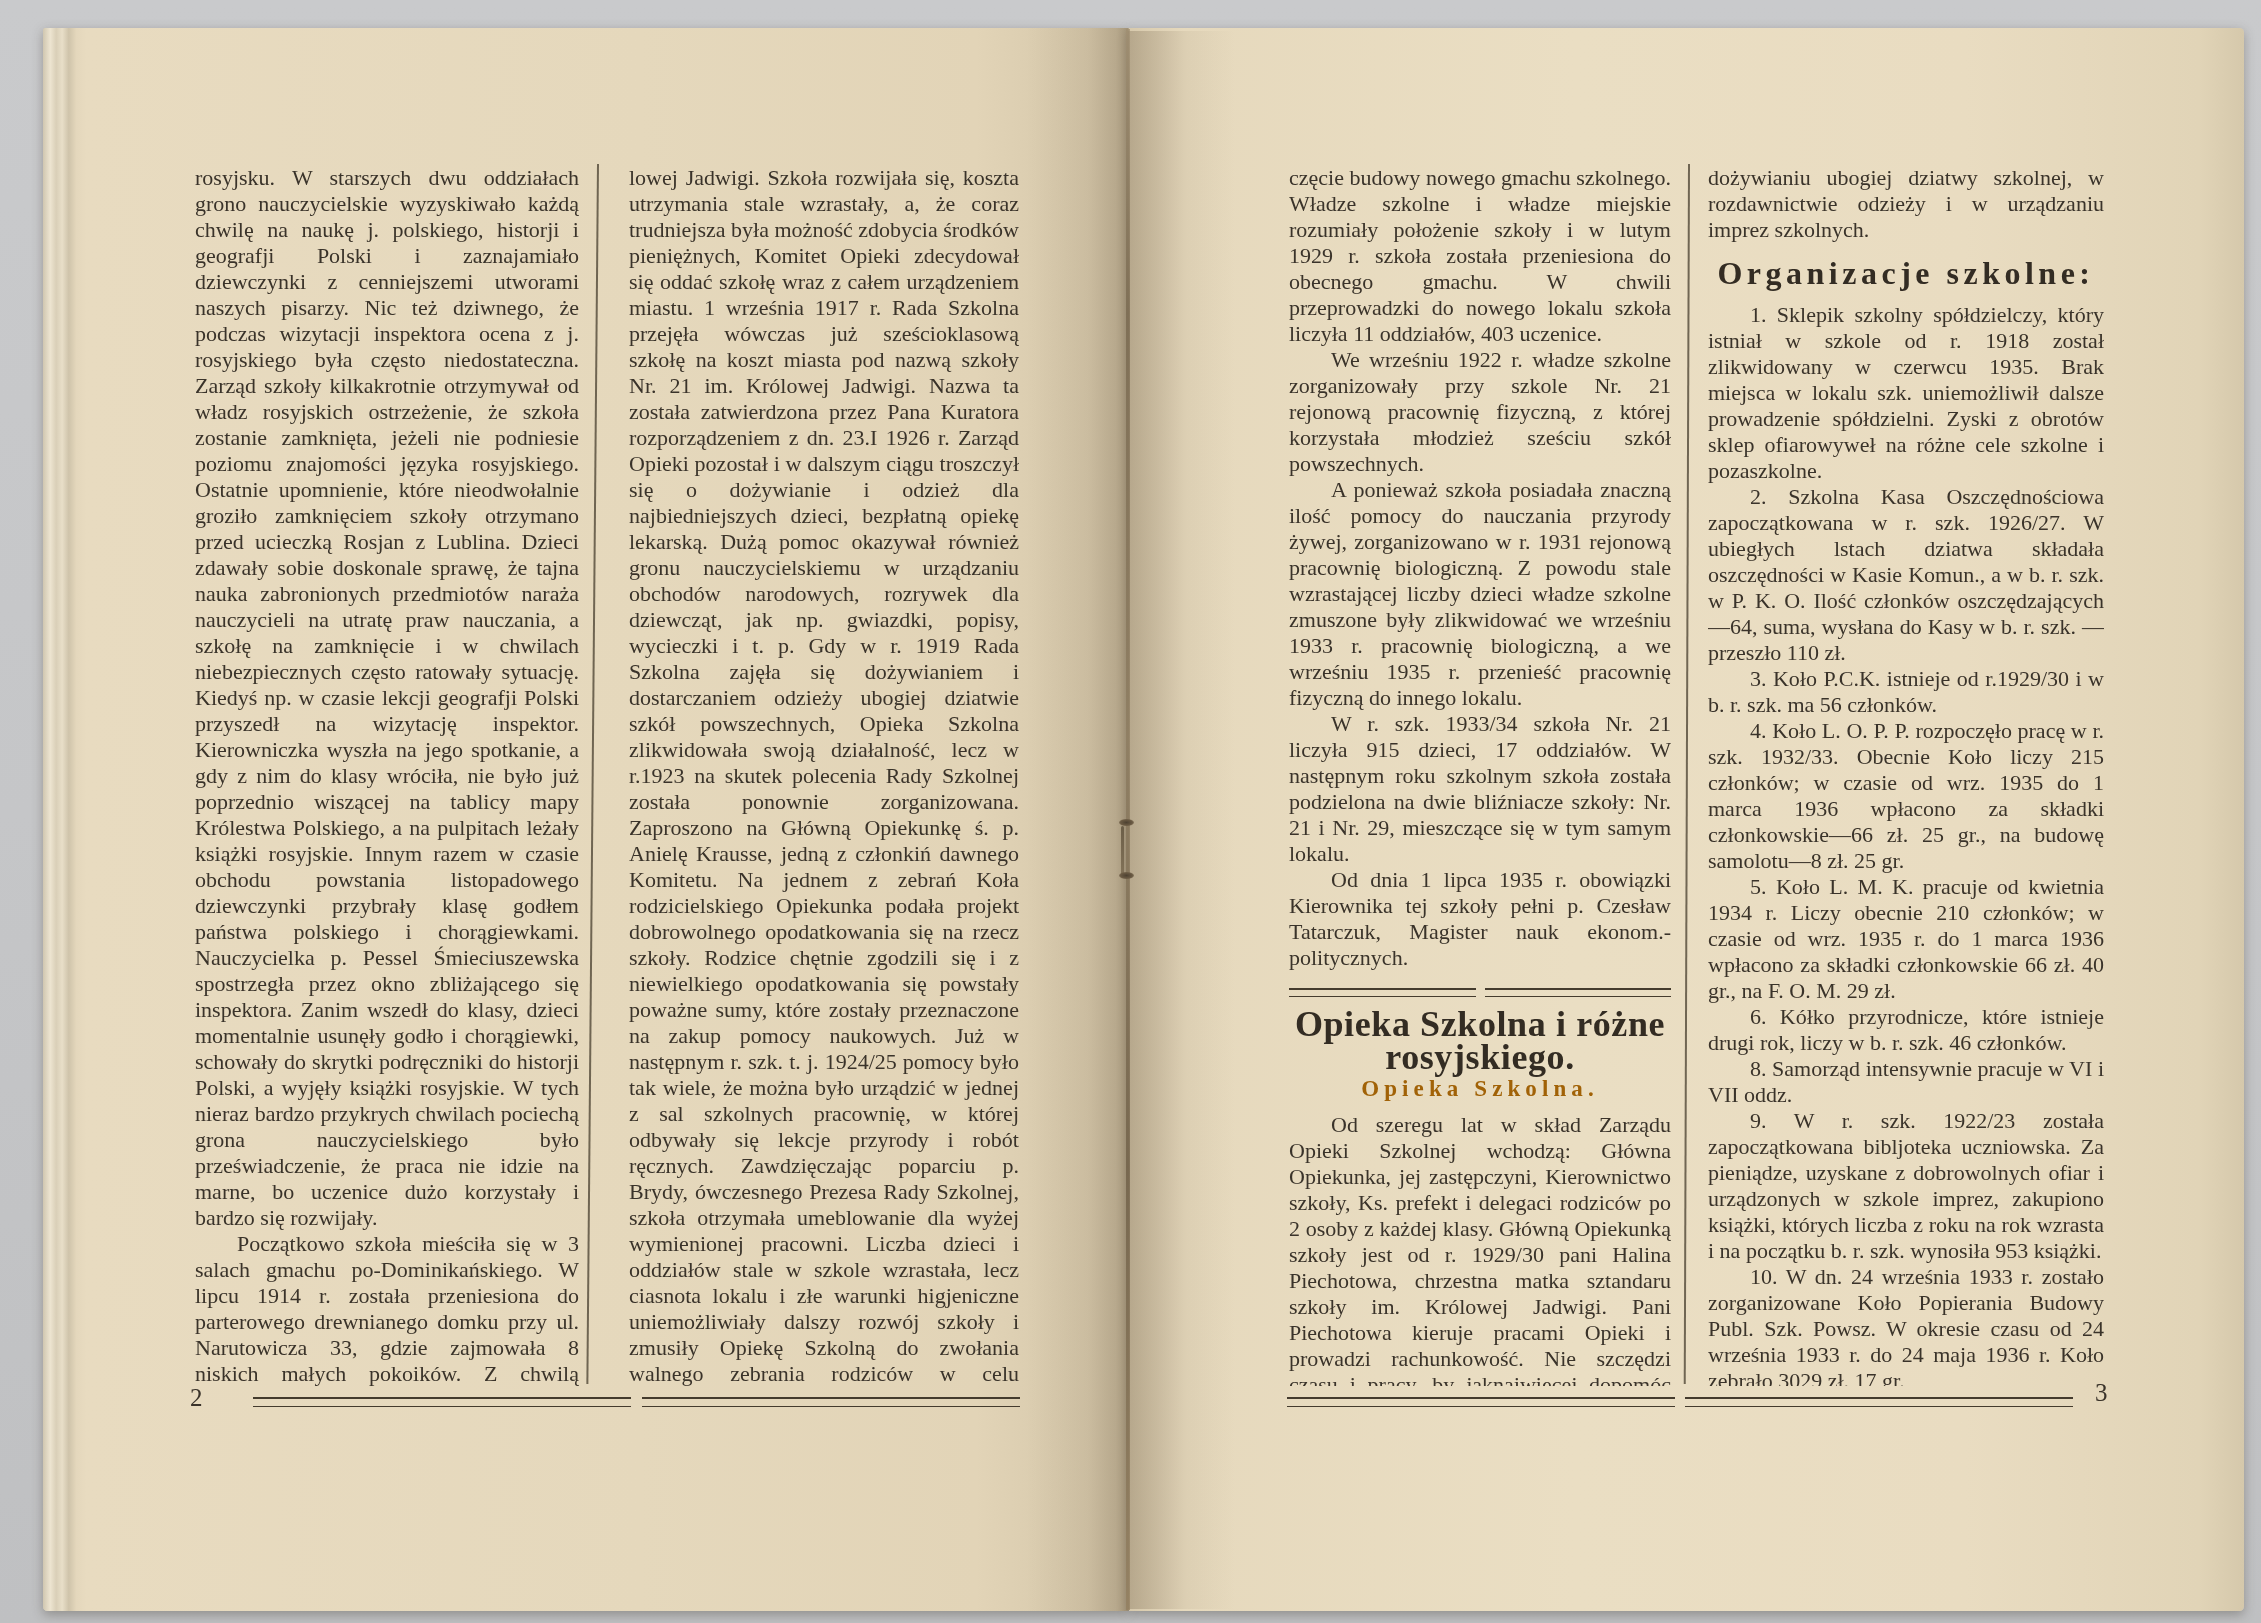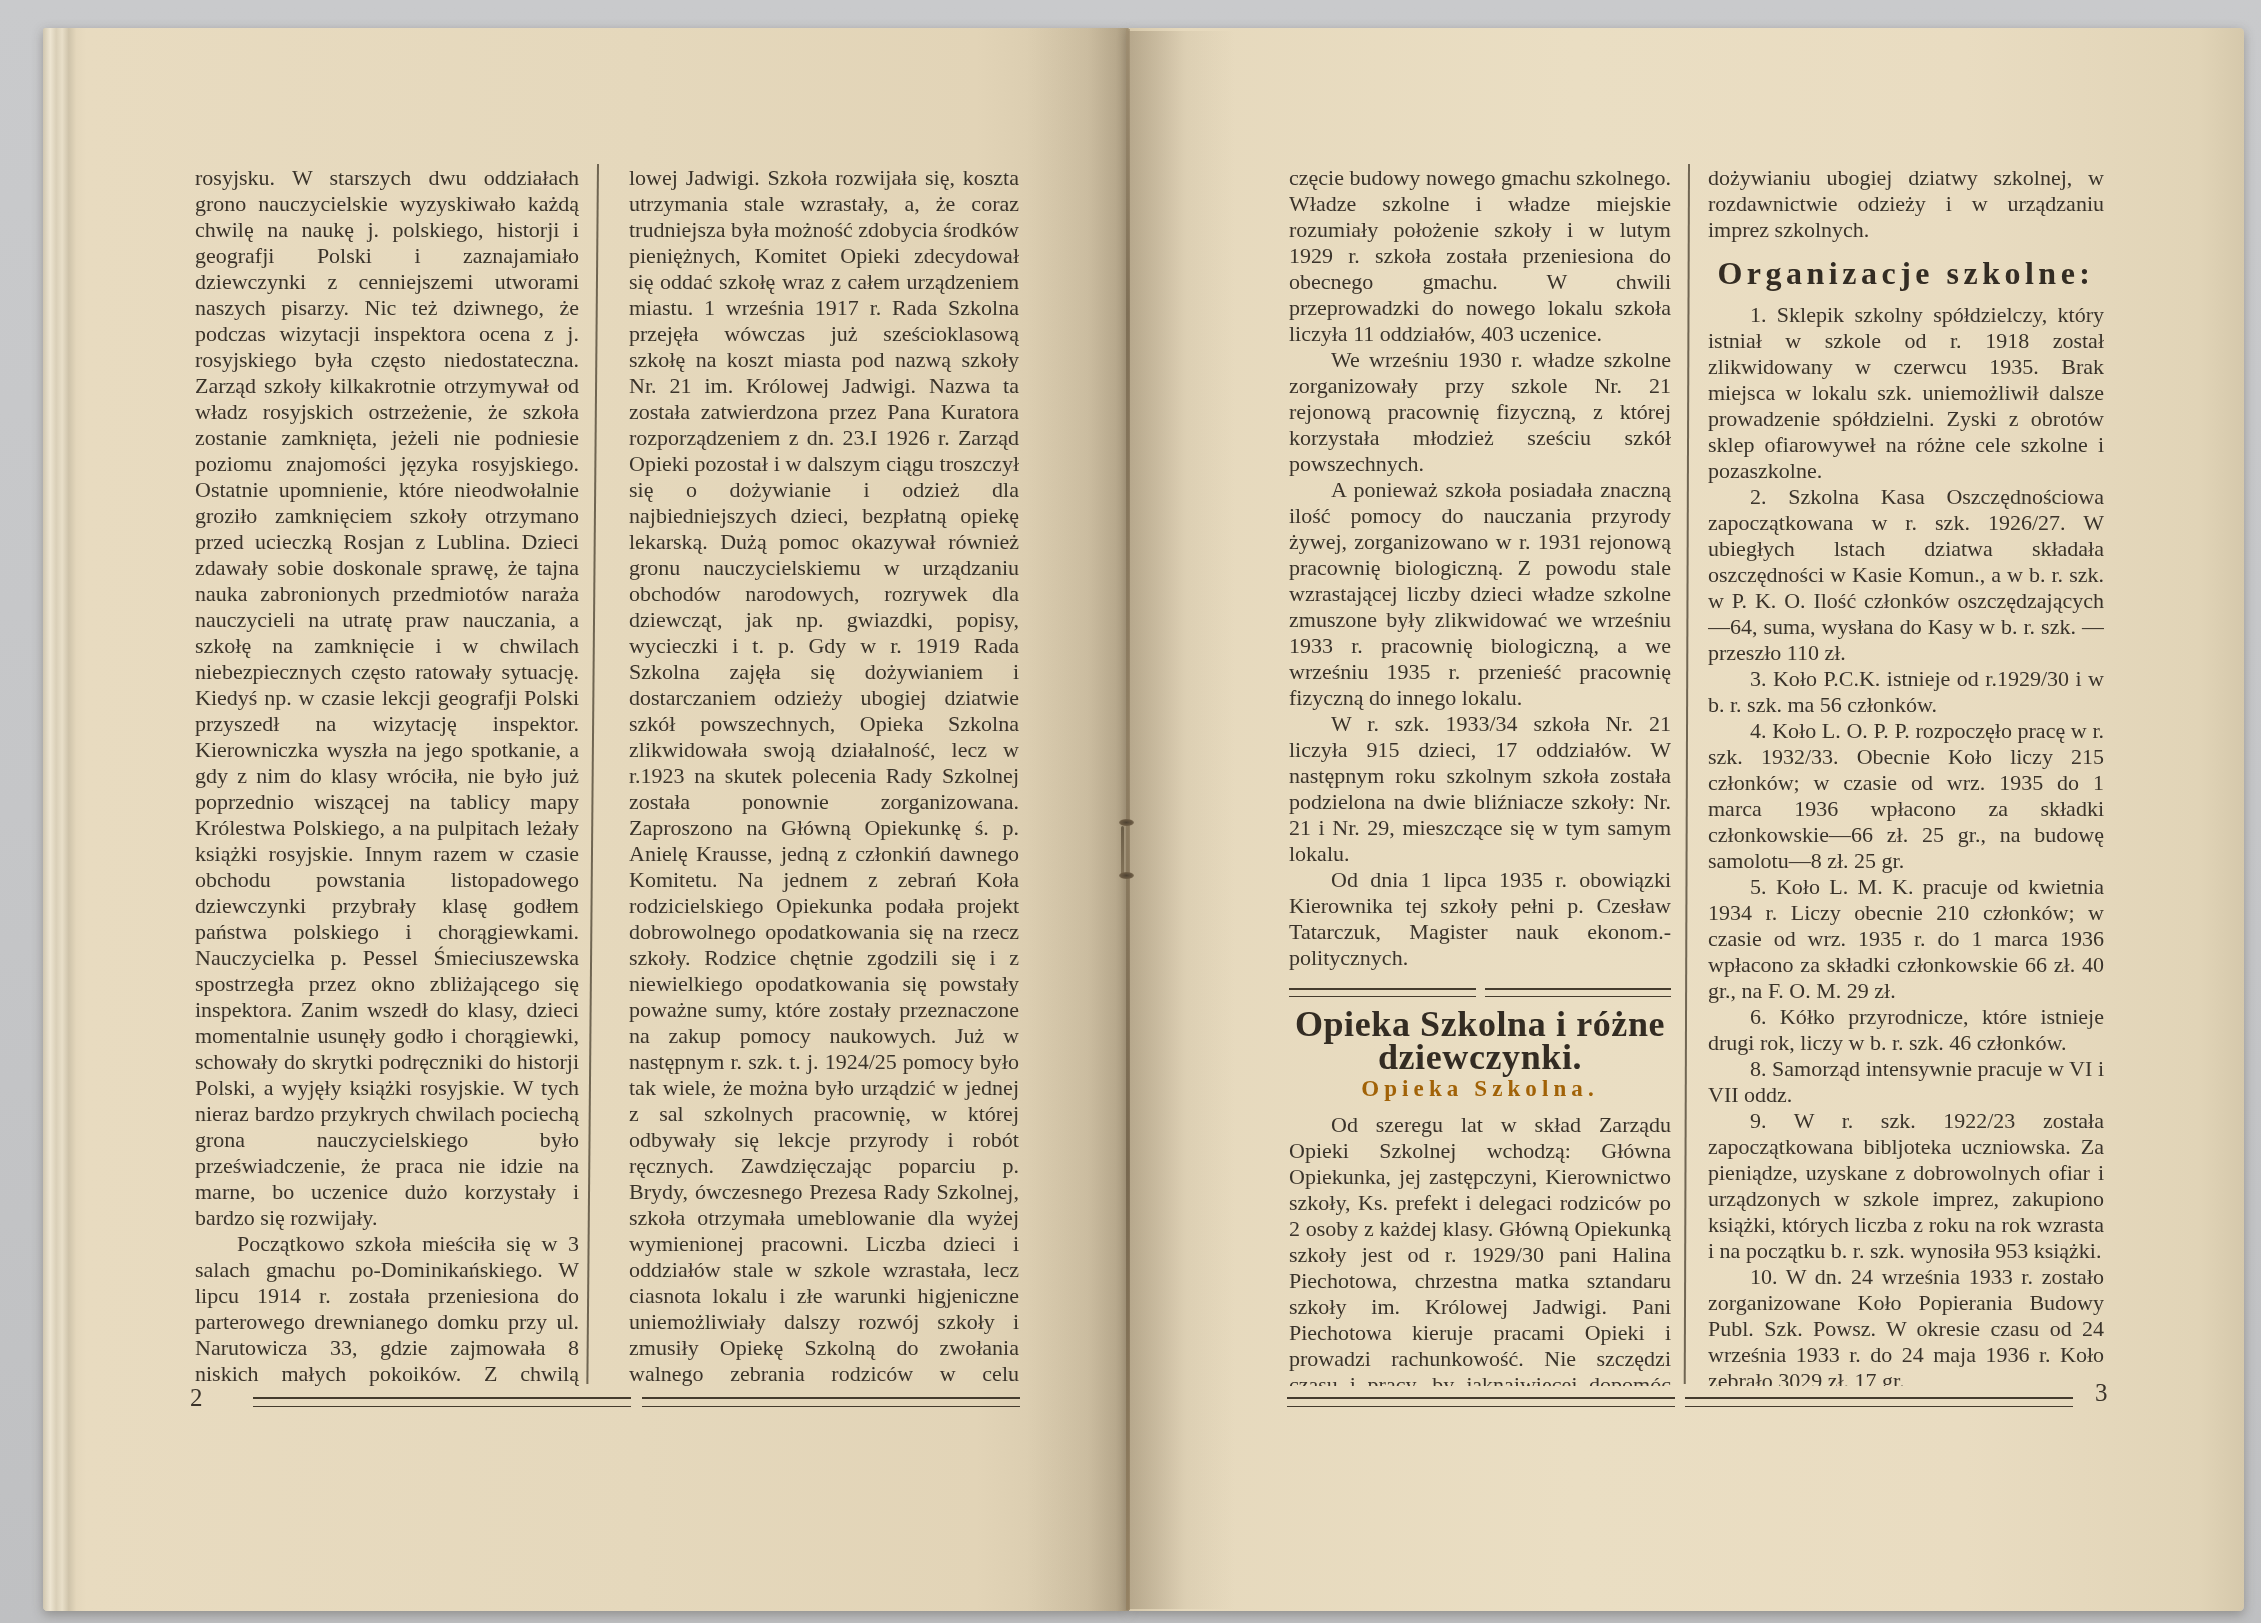--- a/index.html
+++ b/index.html
@@ -128,32 +128,32 @@
   </div>
 
   <div class="page-num" style="left:182px;">2</div>
   <div class="footer-rules" style="left:245px;width:767px;">
     <span></span>
     <span></span>
   </div>
 
   <div class="col" style="left:1281px;width:382px;">
     <p>częcie budowy nowego gmachu szkolnego. Władze szkolne i władze miejskie rozumiały położenie szkoły i w lutym 1929 r. szkoła została przeniesiona do obecnego gmachu. W chwili przeprowadzki do nowego lokalu szkoła liczyła 11 oddziałów, 403 uczenice.</p>
-    <p class="indent">We wrześniu 1930 r. władze szkolne zorganizowały przy szkole Nr. 21 rejonową pracownię fizyczną, z której korzystała młodzież sześciu szkół powszechnych.</p>
+    <p class="indent">We wrześniu 1922 r. władze szkolne zorganizowały przy szkole Nr. 21 rejonową pracownię fizyczną, z której korzystała młodzież sześciu szkół powszechnych.</p>
     <p class="indent">A ponieważ szkoła posiadała znaczną ilość pomocy do nauczania przyrody żywej, zorganizowano w r. 1931 rejonową pracownię biologiczną. Z powodu stale wzrastającej liczby dzieci władze szkolne zmuszone były zlikwidować we wrześniu 1933 r. pracownię biologiczną, a we wrześniu 1935 r. przenieść pracownię fizyczną do innego lokalu.</p>
     <p class="indent">W r. szk. 1933/34 szkoła Nr. 21 liczyła 915 dzieci, 17 oddziałów. W następnym roku szkolnym szkoła została podzielona na dwie bliźniacze szkoły: Nr. 21 i Nr. 29, mieszczące się w tym samym lokalu.</p>
     <p class="indent">Od dnia 1 lipca 1935 r. obowiązki Kierownika tej szkoły pełni p. Czesław Tatarczuk, Magister nauk ekonom.-politycznych.</p>
 
     <div class="divider">
       <span></span>
       <span></span>
     </div>
 
     <p class="sec-head">Opieka Szkolna i różne</p>
-    <p class="sec-head">dziewczynki.</p>
+    <p class="sec-head">rosyjskiego.</p>
     <p class="sec-sub">Opieka Szkolna.</p>
 
     <p class="indent">Od szeregu lat w skład Zarządu Opieki Szkolnej wchodzą: Główna Opiekunka, jej zastępczyni, Kierownictwo szkoły, Ks. prefekt i delegaci rodziców po 2 osoby z każdej klasy. Główną Opiekunką szkoły jest od r. 1929/30 pani Halina Piechotowa, chrzestna matka sztandaru szkoły im. Królowej Jadwigi. Pani Piechotowa kieruje pracami Opieki i prowadzi rachunkowość. Nie szczędzi czasu i pracy, by jaknajwięcej dopomóc szkole. Delegaci rodziców, którzy wchodzą w skład Opieki, pracują dla szkoły bardzo ofiarnie, biorąc czynny udział w zbiórkach, w</p>
   </div>
 
   <div class="col-rule" style="left:1680px;transform:rotate(0.2deg);"></div>
 
   <div class="col" style="left:1700px;width:396px;">
     <p>dożywianiu ubogiej dziatwy szkolnej, w rozdawnictwie odzieży i w urządzaniu imprez szkolnych.</p>
 

